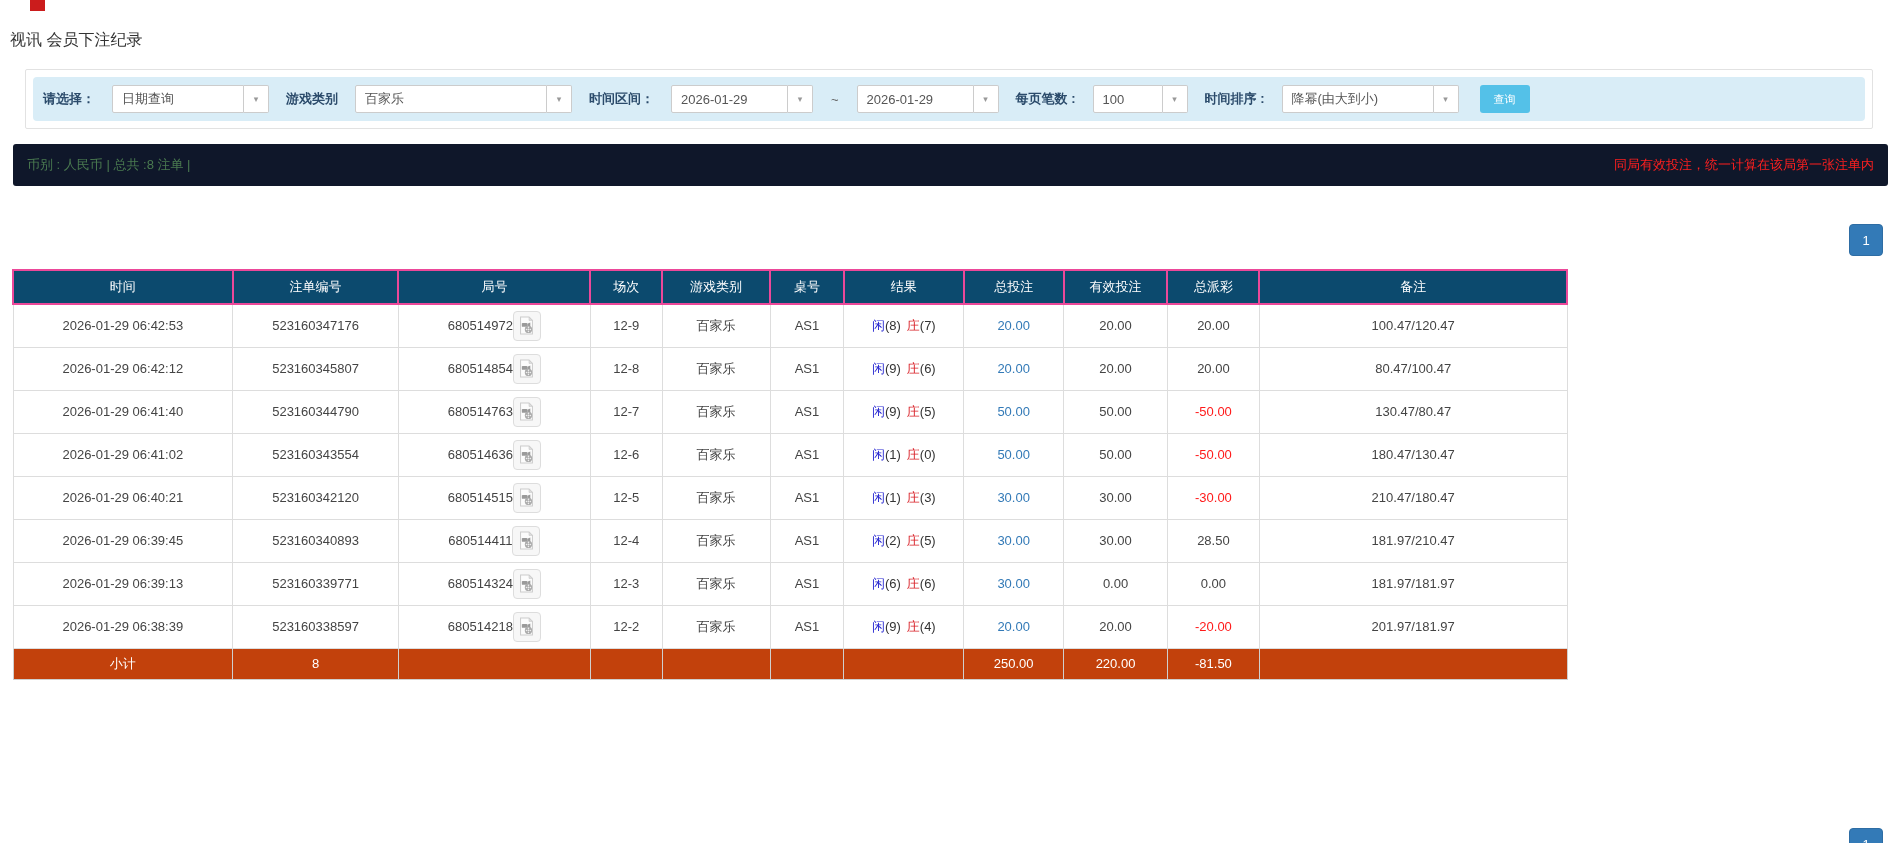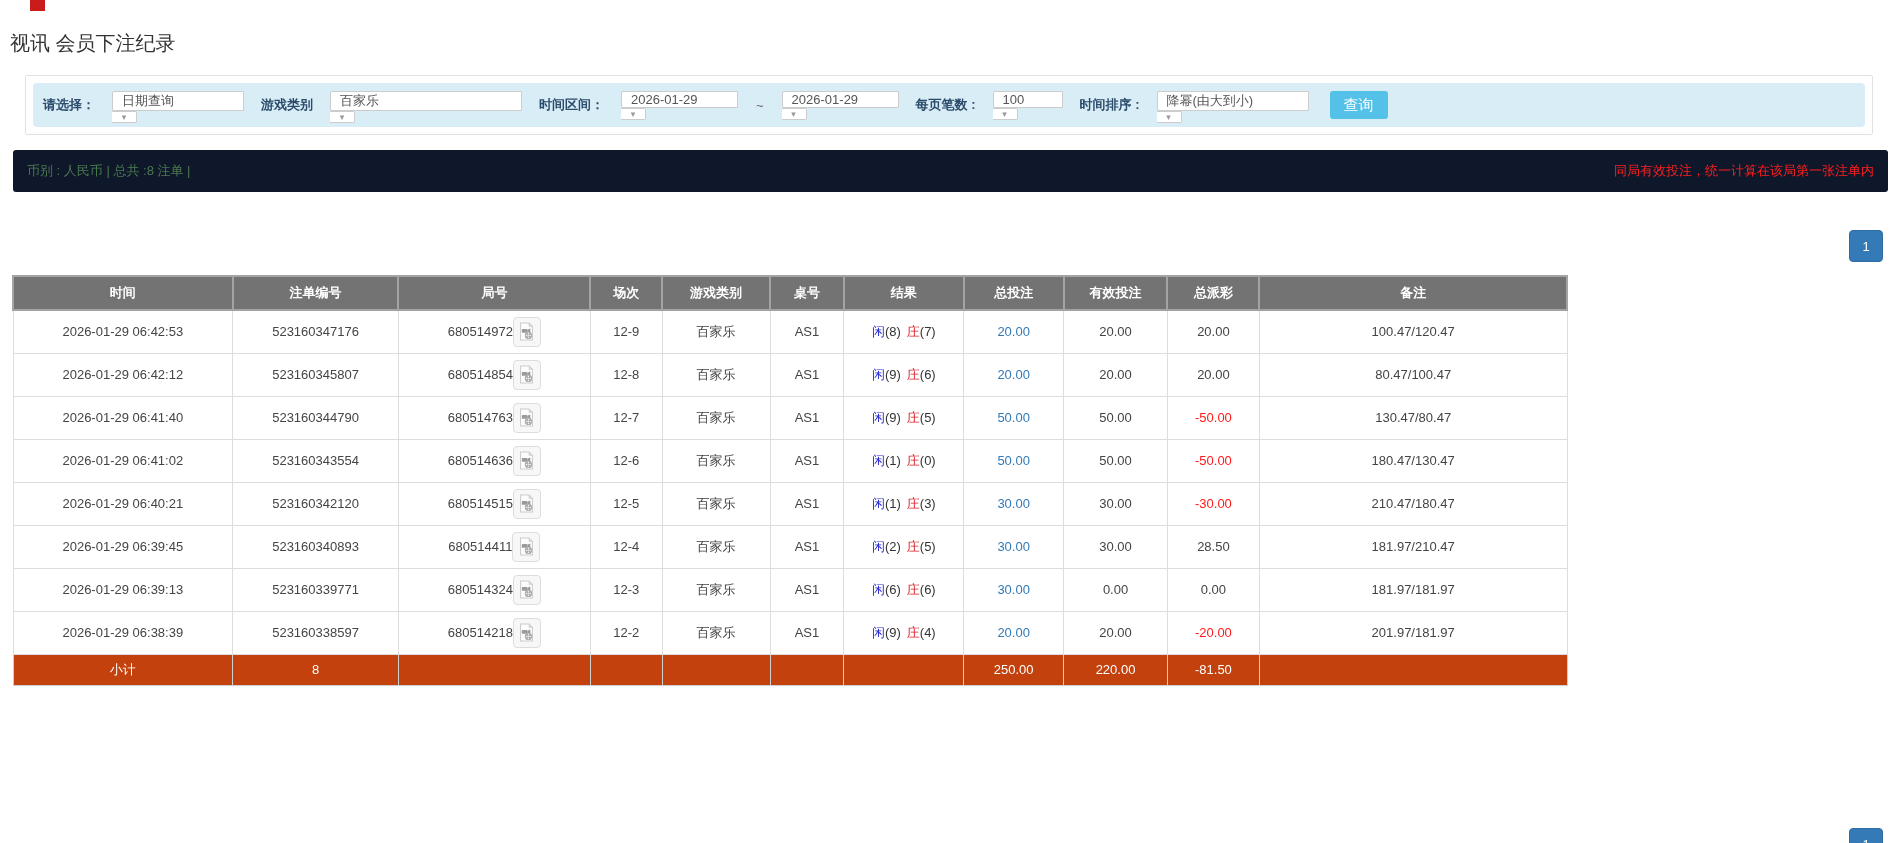--- a/index.html
+++ b/index.html
@@ -3,46 +3,46 @@
 <meta charset="utf-8">
 <style>
   * { box-sizing: border-box; }
   html,body { margin:0; padding:0; }
   body {
     width:1903px; height:843px; position:relative; overflow:hidden;
     background:#fff; font-family:"Liberation Sans","DejaVu Sans",sans-serif;
     color:#444; font-size:13px;
   }
   .red-frag { position:absolute; left:30px; top:0; width:15px; height:11px; background:#cb1c1c; }
-  .page-title { margin:0; padding:30px 0 0 10px; font-size:20px; font-weight:400; color:#333; }
+  .page-title { margin:0; padding:30px 0 0 10px; font-size:16px; font-weight:400; color:#333; }
 
   
   .filter-panel { margin:18px 30px 0 25px; border:1px solid #e2e2e2; border-radius:2px; padding:7px; background:#fff; }
   .filter-bar { background:#d9edf7; border-radius:4px; padding:8px 10px; display:flex; align-items:center; gap:17px; }
   .f-label { font-weight:bold; color:#2b4b6b; white-space:nowrap; }
-  .combo { display:flex; align-items:stretch; height:28px;flex-direction:column; }
+  .combo { display:flex; align-items:stretch; height:28px; }
   .combo-value { background:#fff; border:1px solid #ccc; border-radius:2px 0 0 2px; padding:0 9px; display:flex; align-items:center; color:#555; white-space:nowrap; }
   .combo-arrow { background:#fff; border:1px solid #ccc; border-left:none; border-radius:0 2px 2px 0; width:25px; display:flex; align-items:center; justify-content:center; color:#999; font-size:9px; cursor:pointer; }
   .w130 { width:132px; } .w190 { width:192px; } .w115 { width:117px; } .w68 { width:70px; } .w150 { width:152px; }
   .tilde { color:#666; padding:0 1px; }
-  .search-btn { background:#54c1e8; color:#fff; border:none; border-radius:3px; height:28px; padding:0 14px; font-size:15px; margin-left:4px; cursor:pointer; }
+  .search-btn { background:#54c1e8; color:#fff; border:none; border-radius:3px; height:28px; padding:0 14px; font-size:11px; margin-left:4px; cursor:pointer; }
 
   
   .summary-bar { margin:15px 15px 0 13px; background:#0f172a; border-radius:3px; padding:12px 14px; display:flex; justify-content:space-between; align-items:center; }
   .summary-left { color:#4a7a50; }
   .summary-right { color:#ff1f1f; }
 
   
   .pager-top { display:flex; justify-content:flex-end; margin:38px 20px 13px 0; }
   .page-btn { min-width:34px; height:32px; background:#337ab7; color:#fff; border:1px solid #2e6da4; border-radius:4px; display:flex; align-items:center; justify-content:center; font-size:13px; cursor:pointer; }
   .pager-bottom { position:absolute; right:20px; top:828px; }
 
   
   table.records { border-collapse:collapse; margin-left:12px; width:1556px; text-align:center; font-size:13px; color:#444; }
-  table.records th { background:#737373; color:#fff; font-weight:bold; height:34px; border:2px solid #a3a3a3; padding:0 4px; }
+  table.records th { background:#0c4a6e; color:#fff; font-weight:normal; height:34px; border:2px solid #ec4899; padding:0 4px; }
   table.records td { border:1px solid #ddd; height:43px; padding:0 6px; }
   table.records tr.footer-row td { background:#c2410c; color:#fff; height:31px; border:1px solid #cfcfcf; }
   .round-cell { display:flex; align-items:center; justify-content:center; gap:0; }
   .video-btn { width:28px; height:30px; background:#f7f7f7; border:1px solid #ddd; border-radius:4px; display:inline-flex; align-items:center; justify-content:center; cursor:pointer; padding:0; }
   .res-player { color:#2525d0; }
   .res-banker { color:#d9232a; margin-left:6px; }
   .res-num { color:#333; }
   .bet-link { color:#337ab7; cursor:pointer; text-decoration:none; }
   .neg { color:#ff1a1a; }
 </style>

